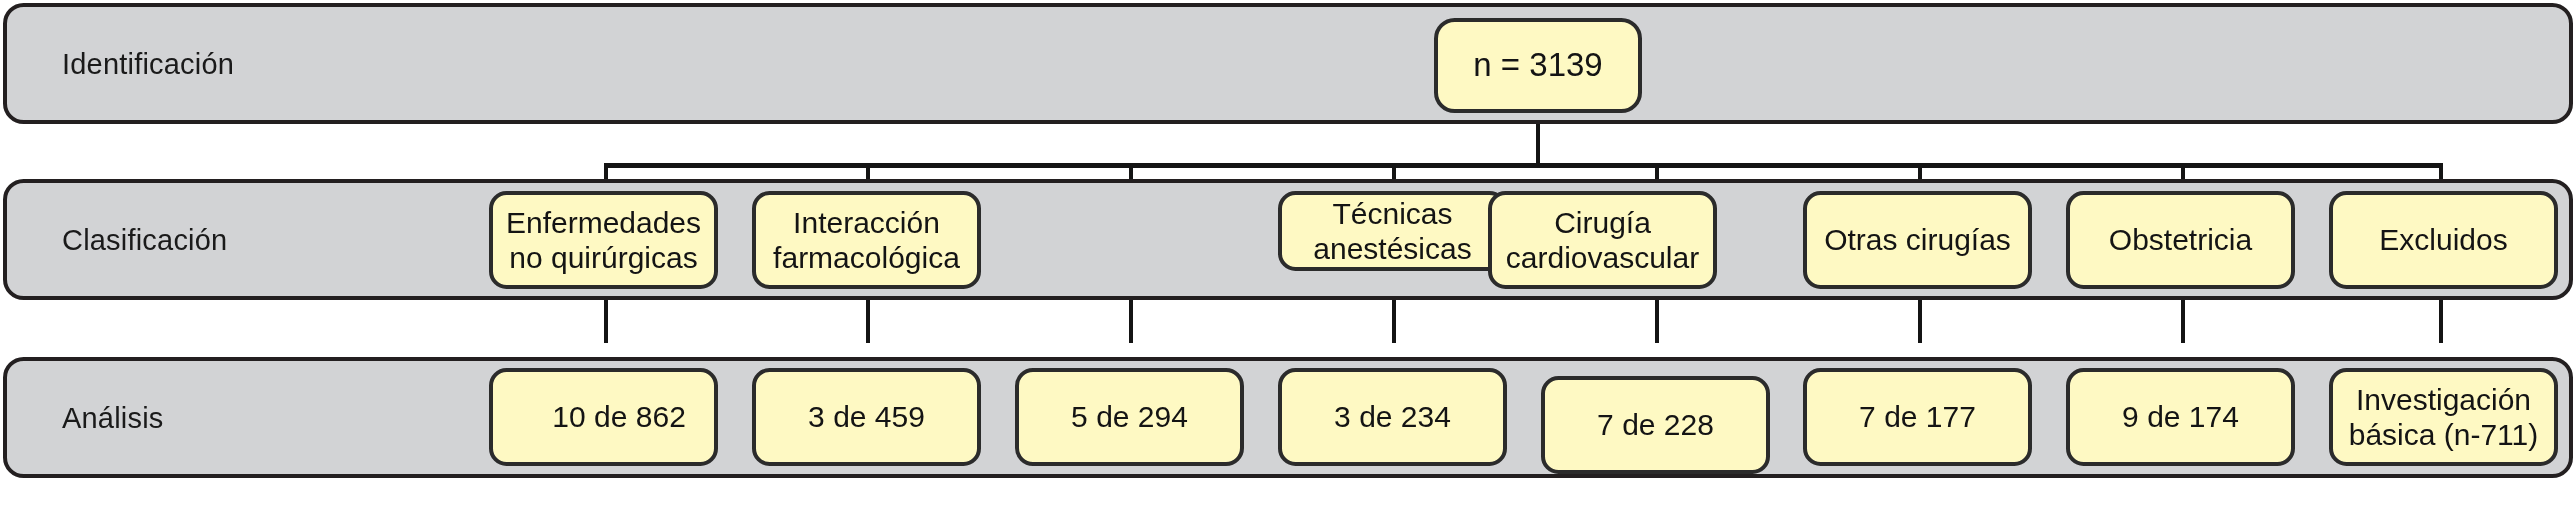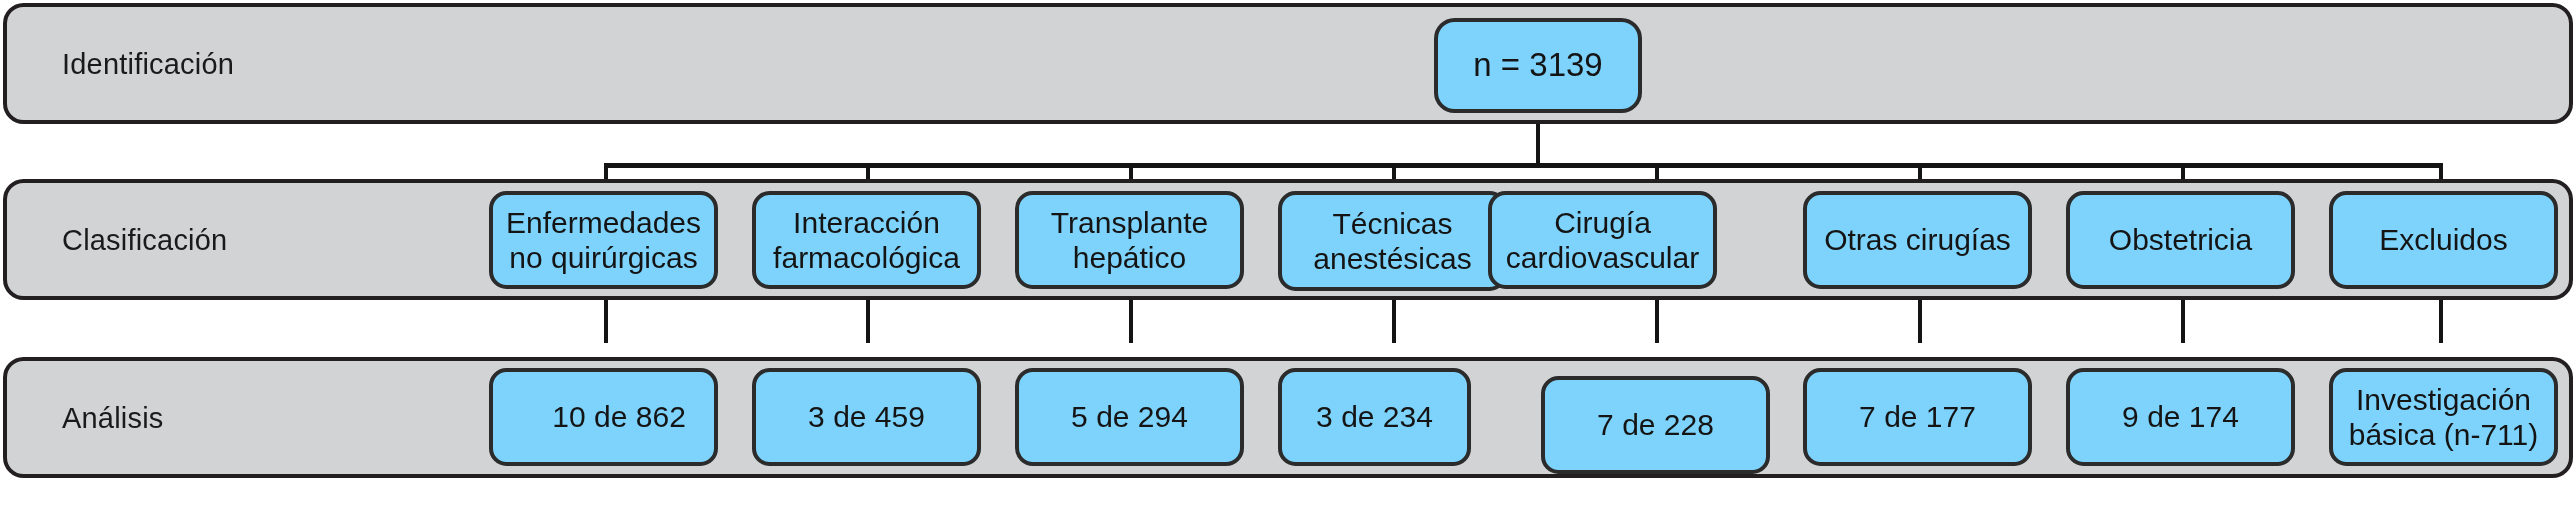--- a/index.html
+++ b/index.html
@@ -38,21 +38,21 @@
     font-size: 29px;
     color: #1a1a1a;
     letter-spacing: 0.2px;
     white-space: nowrap;
   }
 
   
   .node {
     position: absolute;
     box-sizing: border-box;
-    background: #7dd3fc;
+    background: #fef9c3;
     border: 4px solid #2b2b2b;
     border-radius: 17.5px;
     display: flex;
     align-items: center;
     justify-content: center;
     text-align: center;
     font-size: 30px;
     line-height: 1.18;
     color: #141414;
     padding: 3.2px 4.8px;
@@ -105,25 +105,21 @@
   <div class="band-label" style="left:62px; top:240px;">Clasificación</div>
 
   <div class="node" style="left:489px; top:191px; width:229px; height:98px;">
     <span class="txt">Enfermedades
 no quirúrgicas</span>
   </div>
   <div class="node" style="left:752px; top:191px; width:229px; height:98px;">
     <span class="txt">Interacción
 farmacológica</span>
   </div>
-  <div class="node" style="left:1015px; top:191px; width:229px; height:98px;">
-    <span class="txt">Transplante
-hepático</span>
-  </div>
-  <div class="node" style="left:1278px; top:191px; width:229px; height:100px;">
+  <div class="node" style="left:1278px; top:191px; width:229px; height:80px;">
     <span class="txt">Técnicas
 anestésicas</span>
   </div>
   <div class="node" style="left:1488px; top:191px; width:229px; height:98px;">
     <span class="txt">Cirugía
 cardiovascular</span>
   </div>
   <div class="node" style="left:1803px; top:191px; width:229px; height:98px;">
     <span class="txt">Otras cirugías</span>
   </div>
@@ -149,21 +145,21 @@
 
   <div class="node" style="left:489px; top:368px; width:229px; height:98px;padding-left:36px;">
     <span class="txt">10 de 862</span>
   </div>
   <div class="node" style="left:752px; top:368px; width:229px; height:98px;text-align:right;">
     <span class="txt">3 de 459</span>
   </div>
   <div class="node" style="left:1015px; top:368px; width:229px; height:98px;border-radius:18px;">
     <span class="txt">5 de 294</span>
   </div>
-  <div class="node" style="left:1278px; top:368px; width:193px; height:98px;">
+  <div class="node" style="left:1278px; top:368px; width:229px; height:98px;">
     <span class="txt">3 de 234</span>
   </div>
   <div class="node" style="left:1541px; top:376px; width:229px; height:98px;">
     <span class="txt">7 de 228</span>
   </div>
   <div class="node" style="left:1803px; top:368px; width:229px; height:98px;justify-content:center;">
     <span class="txt">7 de 177</span>
   </div>
   <div class="node" style="left:2066px; top:368px; width:229px; height:98px;">
     <span class="txt">9 de 174</span>

